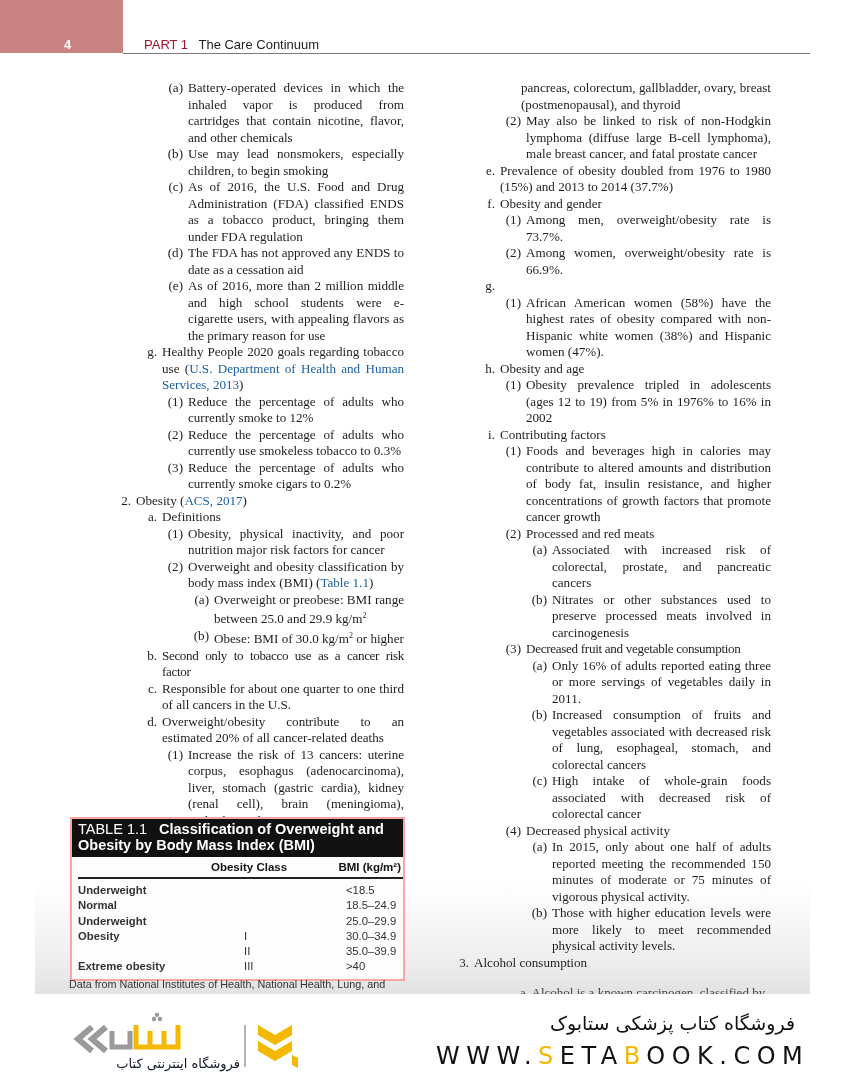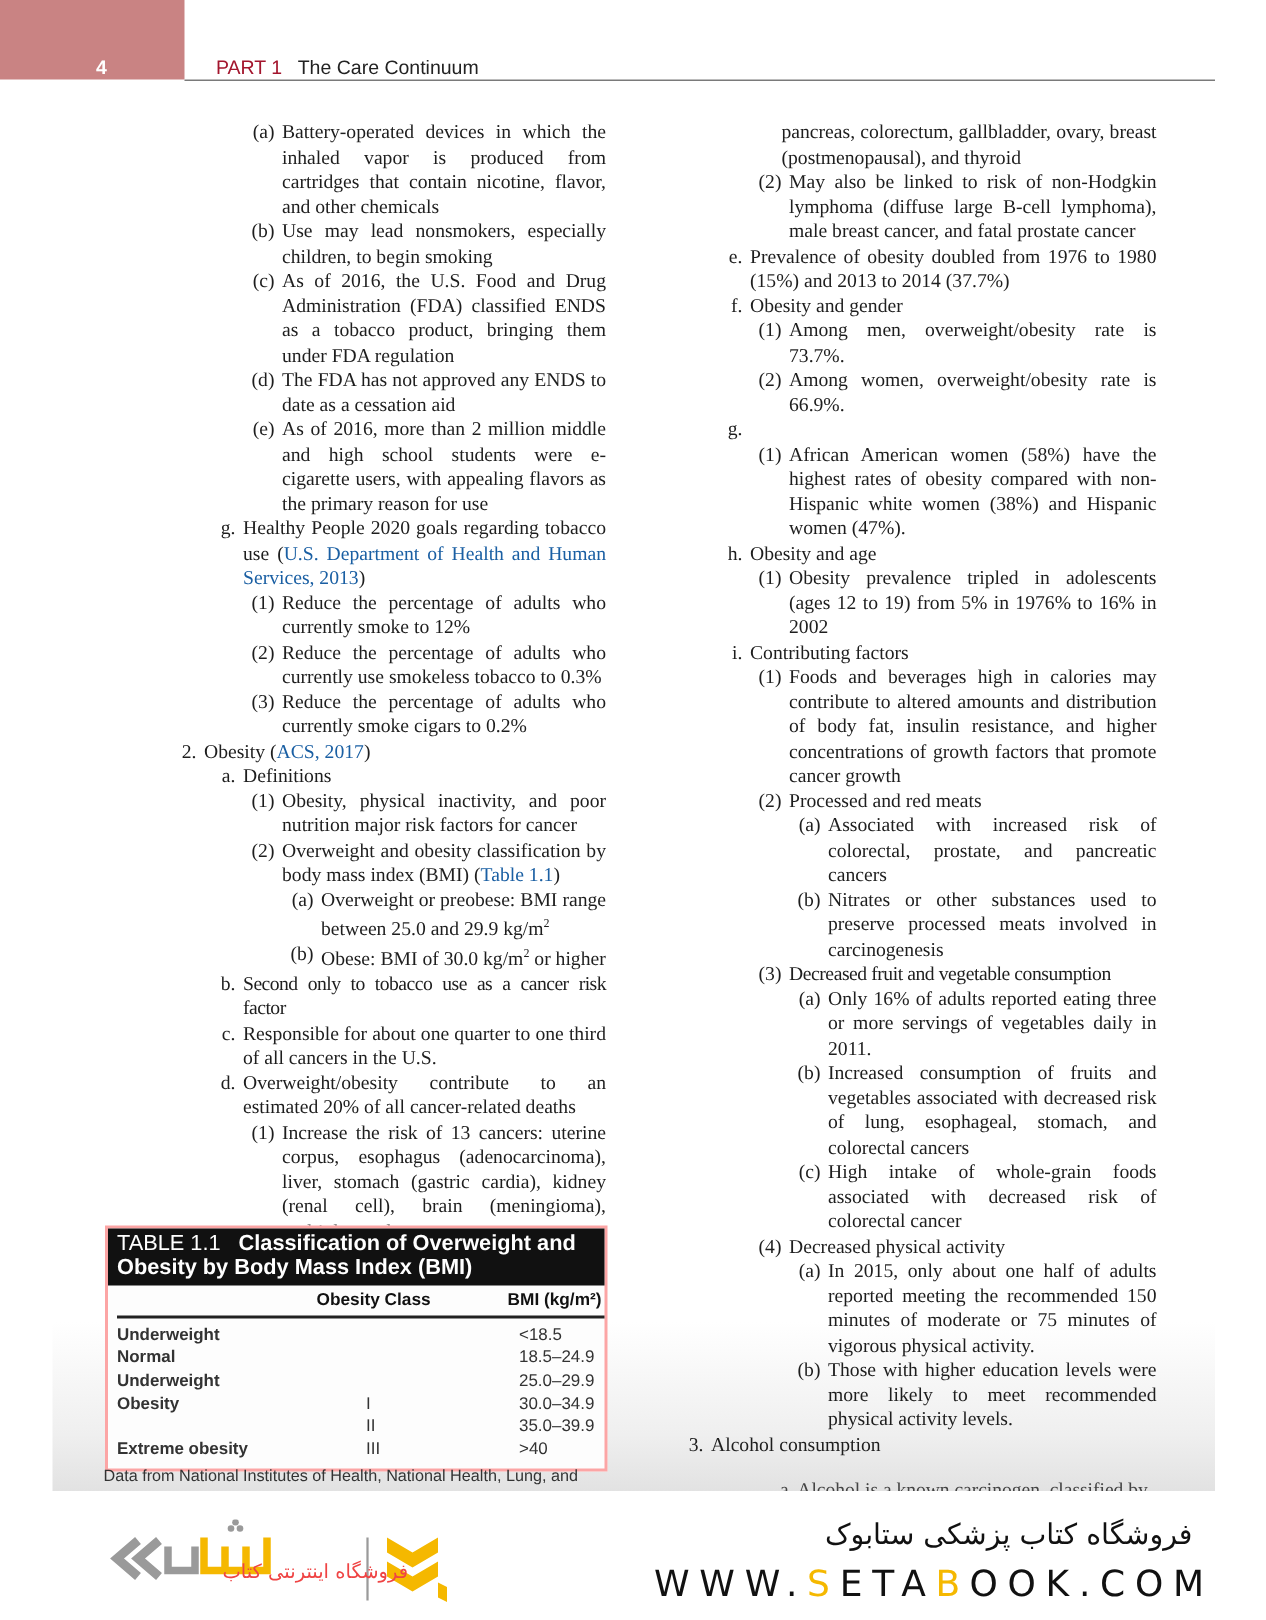--- a/index.html
+++ b/index.html
@@ -331,18 +331,18 @@
     <circle cx="84" cy="6" r="2.2" fill="#9a9a9a"></circle>
       <circle cx="90" cy="6" r="2.2" fill="#9a9a9a"></circle>
       <circle cx="87" cy="1.8" r="2.2" fill="#9a9a9a"></circle>
 
     <line x1="175" y1="12" x2="175" y2="54" stroke="#9a9a9a" stroke-width="1.5"></line>
 
     <polygon points="188,12 205,22 222,12 222,22 205,32 188,22" fill="#f5b800"></polygon>
     <polygon points="188,28 205,38 222,28 222,38 205,48 188,38" fill="#f5b800"></polygon>
     <polygon points="222,42 228,45 228,55 222,52" fill="#f5b800"></polygon>
   </svg>
-  <div style="position:absolute; left:40px; top:28px; width:130px; text-align:right; direction:rtl; font-family:'DejaVu Sans', sans-serif; font-size:13px; color:#ef4444;margin-left:32px;">فروشگاه اینترنتی کتاب</div>
+  <div style="position:absolute; left:40px; top:43px; width:130px; text-align:right; direction:rtl; font-family:'DejaVu Sans', sans-serif; font-size:13px; color:#0f172a;">فروشگاه اینترنتی کتاب</div>
 </div>
 <div class="fa-tagline">فروشگاه کتاب پزشکی ستابوک</div>
 <div class="site-url">
   <span>WWW.</span><span class="accent">S</span><span>ETA</span><span class="accent">B</span><span>OOK.COM</span>
 </div>
 
 </body></html>

